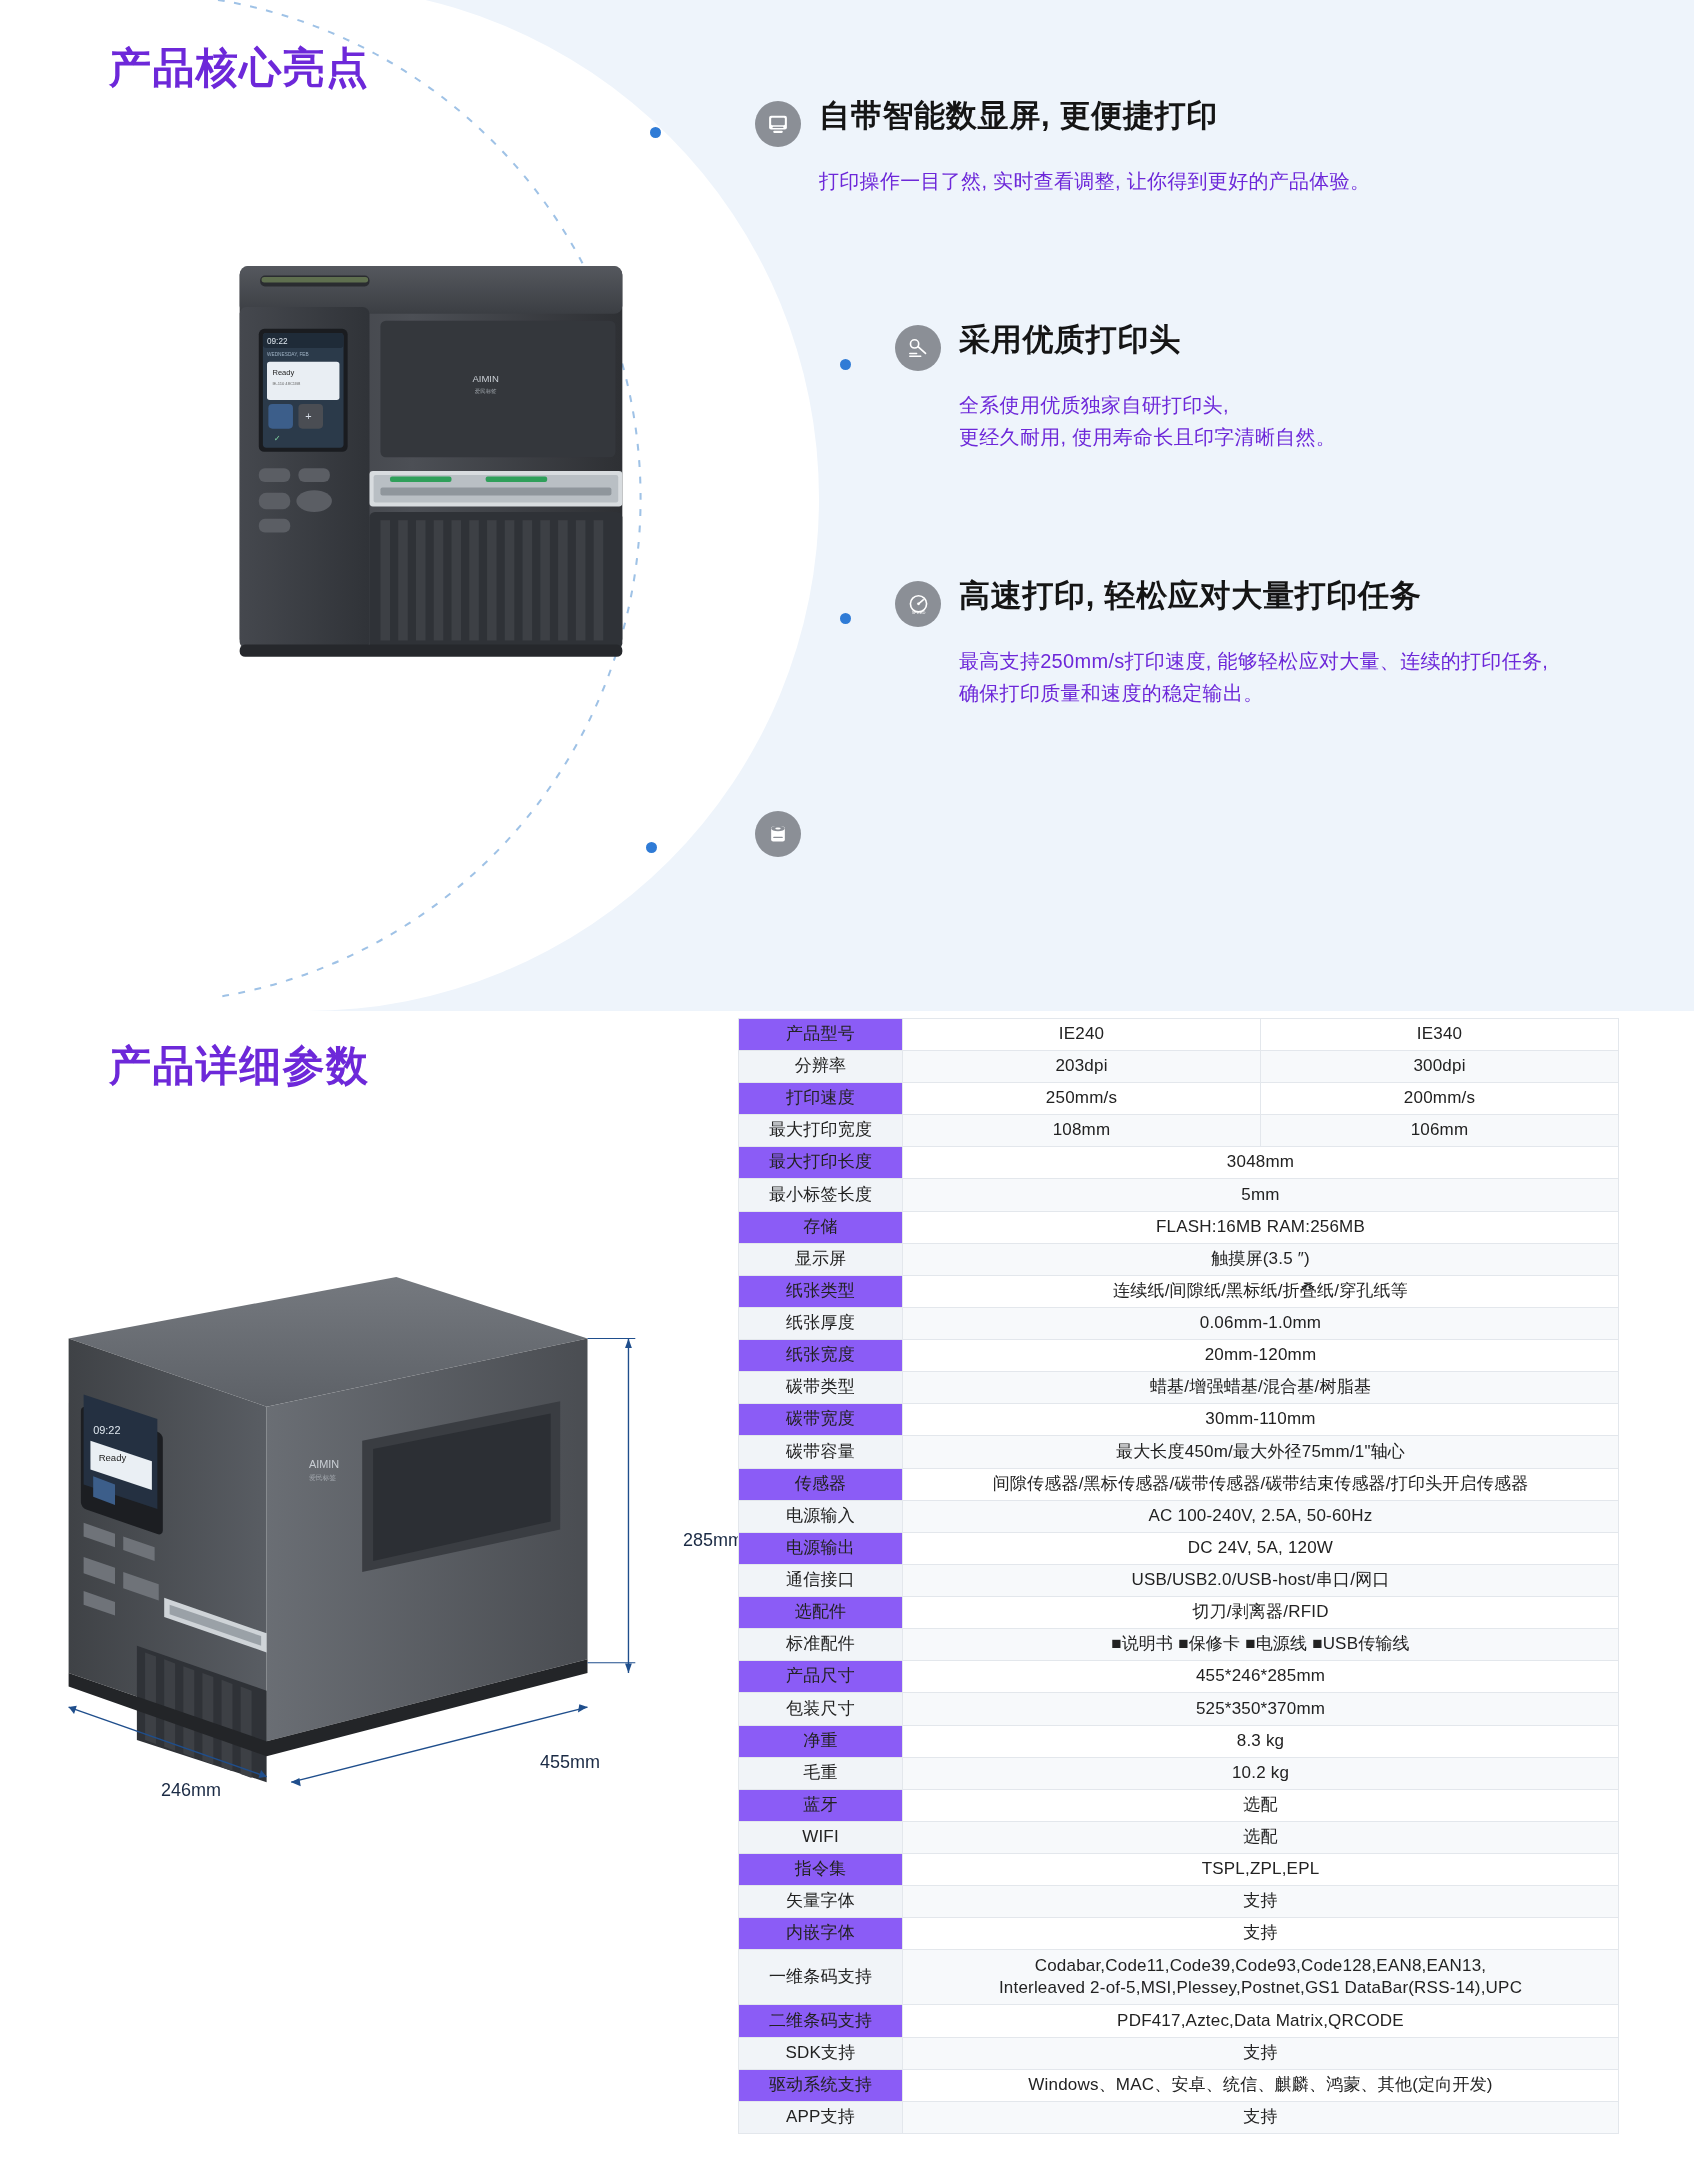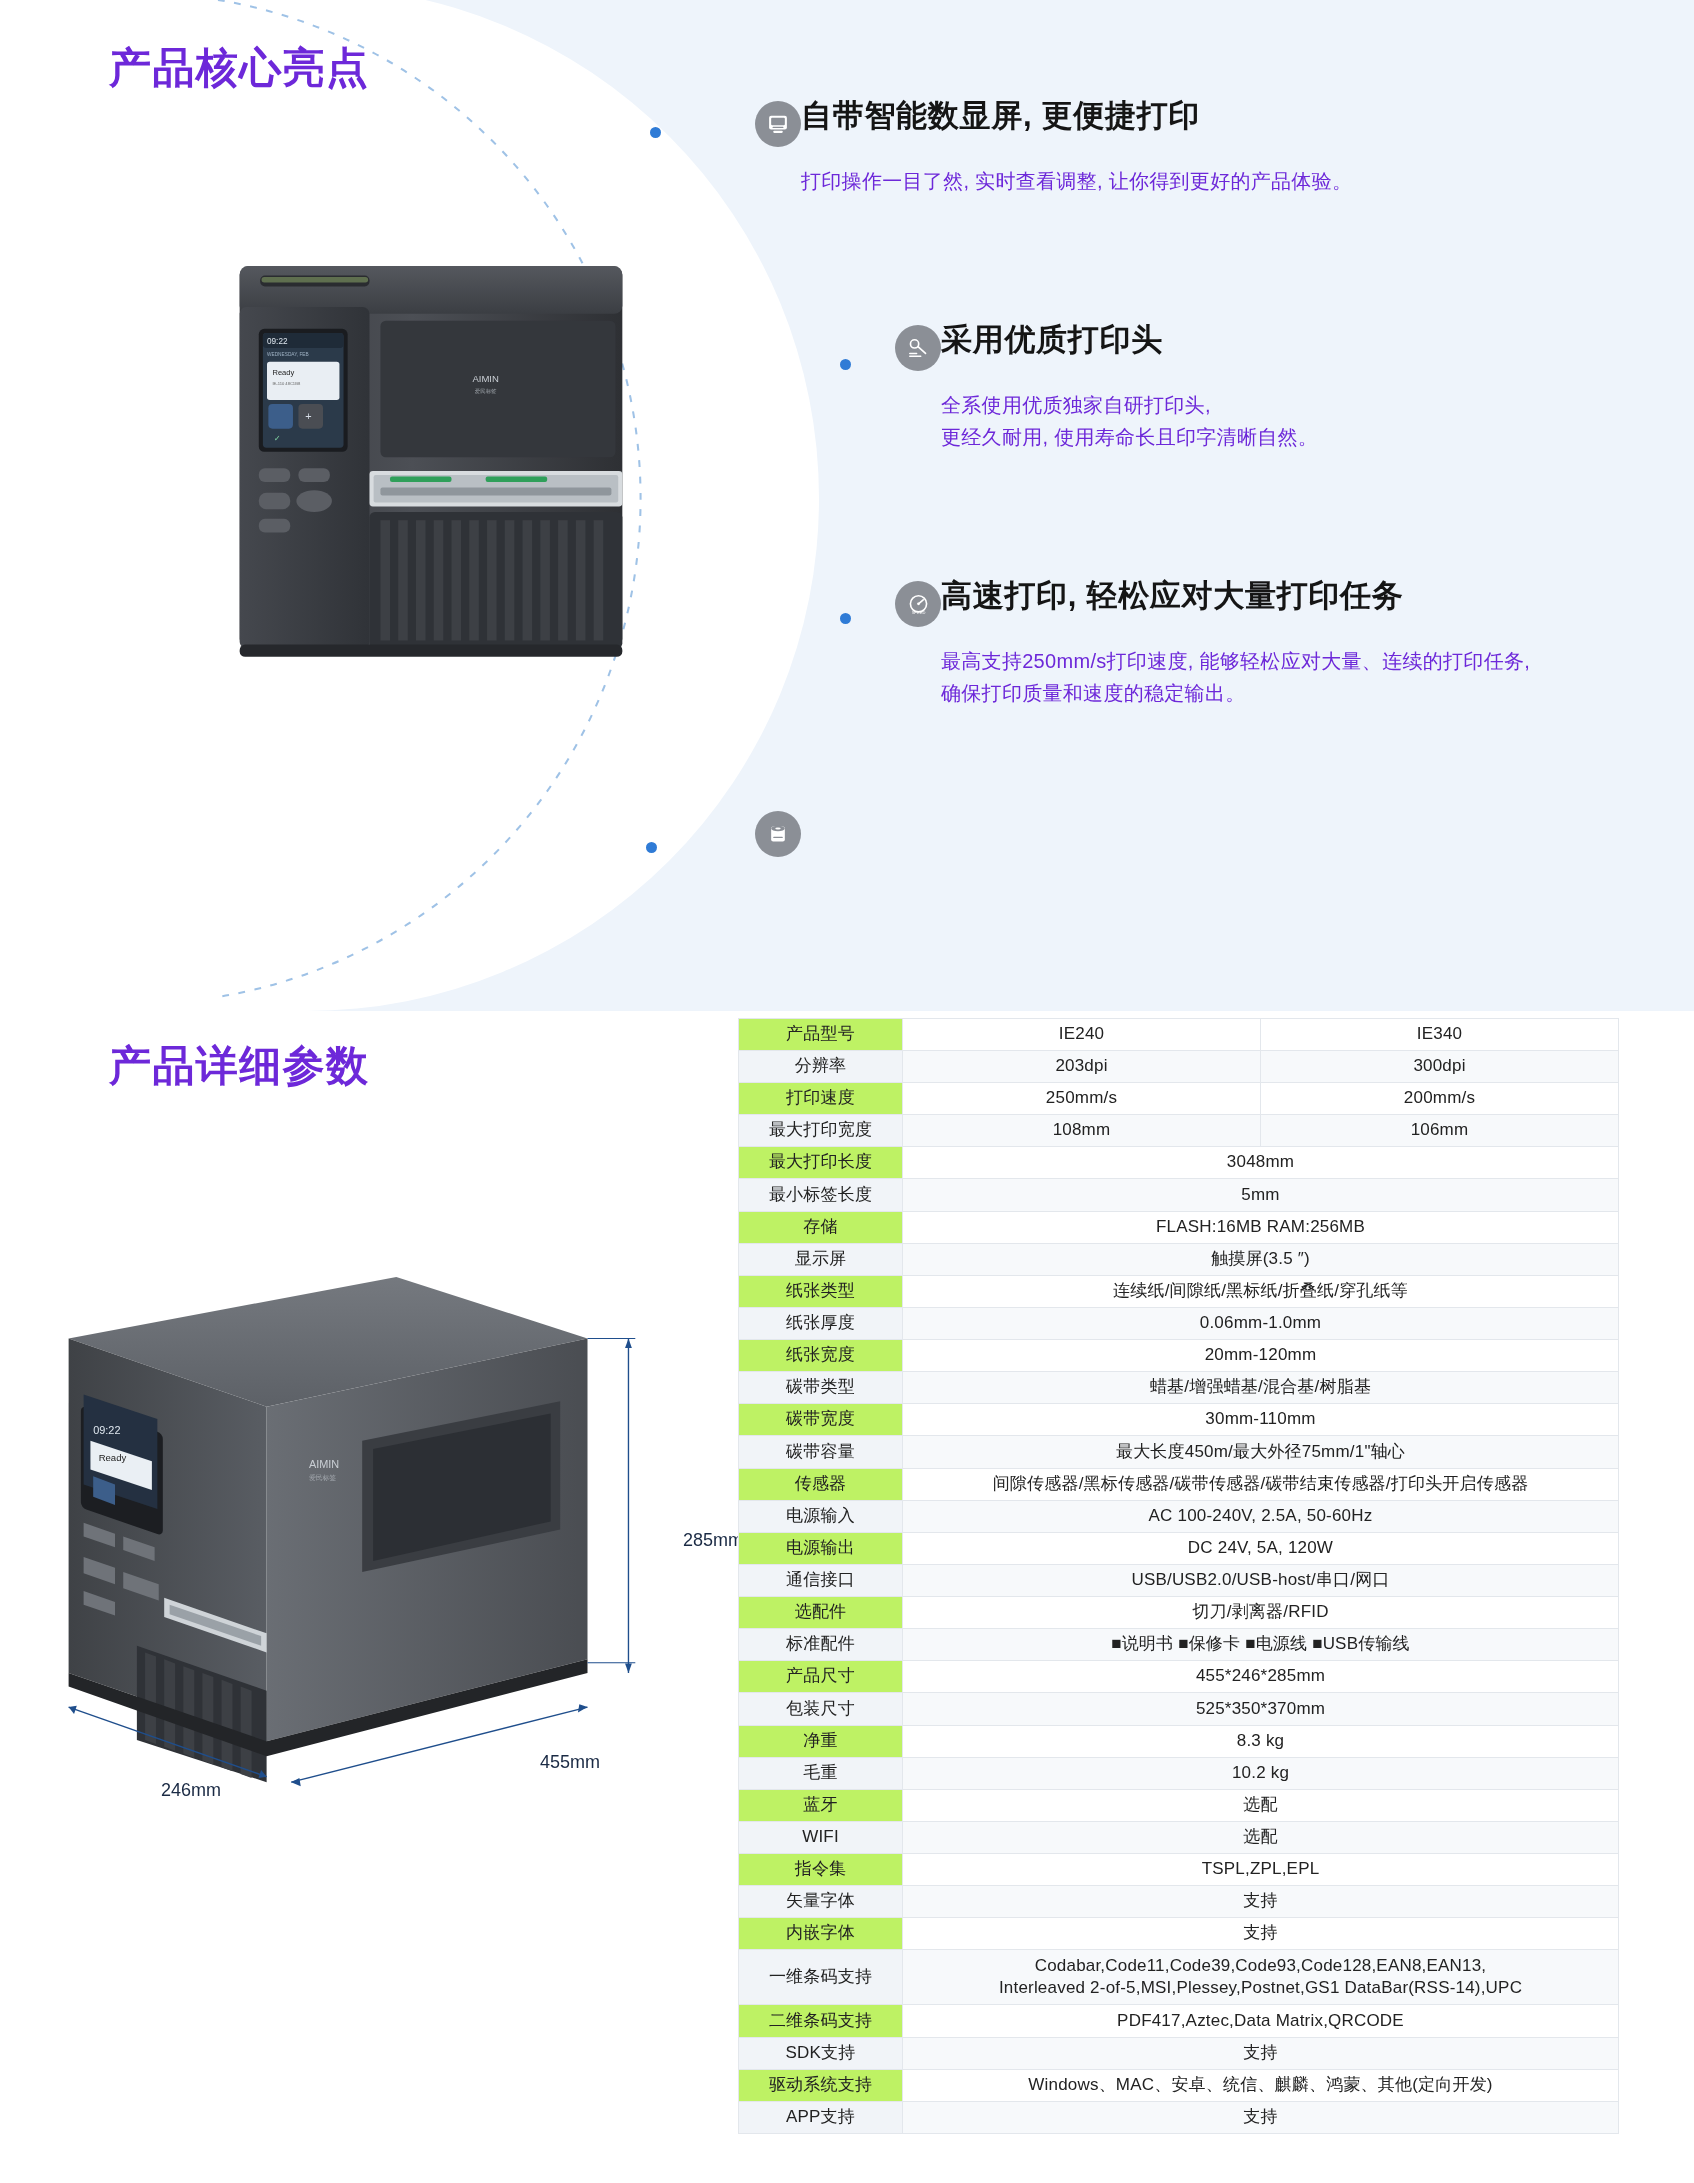--- a/index.html
+++ b/index.html
@@ -63,20 +63,21 @@
     position: absolute;
     width: 11px; height: 11px;
     border-radius: 50%;
     background: #2f7bd6;
   }
 
   .feature {
     position: absolute;
     display: flex;
     align-items: flex-start;
+    gap: 18px;
   }
   .feat-icon {
     width: 46px; height: 46px;
     border-radius: 50%;
     background: #8b8f96;
     display: flex; align-items: center; justify-content: center;
     flex: 0 0 auto;
     margin-top: 4.1px;
   }
   .feat-icon svg { display:block; }
@@ -131,21 +132,21 @@
     font-size: 17px;
     color: #222;
     text-align: center;
     padding: 4.1px 4.1px;
     height: 30px;
     line-height: 1.35;
     letter-spacing: 0.2px;
   }
   table.spec td.label {
     width: 164px;
-    background: #bef264;
+    background: #8b5cf6;
     font-weight: 400;
   }
   table.spec tr:nth-child(odd) td:not(.label) { background: #ffffff; }
   table.spec tr:nth-child(even) td:not(.label) { background: #f7f9fb; }
   table.spec tr:nth-child(even) td.label { background: #f1f4f8; }
 </style>
 </head>
 <body>
 
 <div class="section-highlights">

